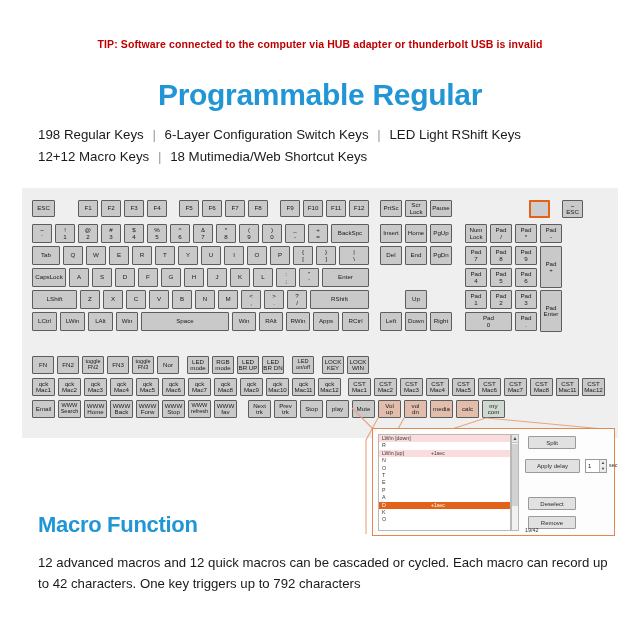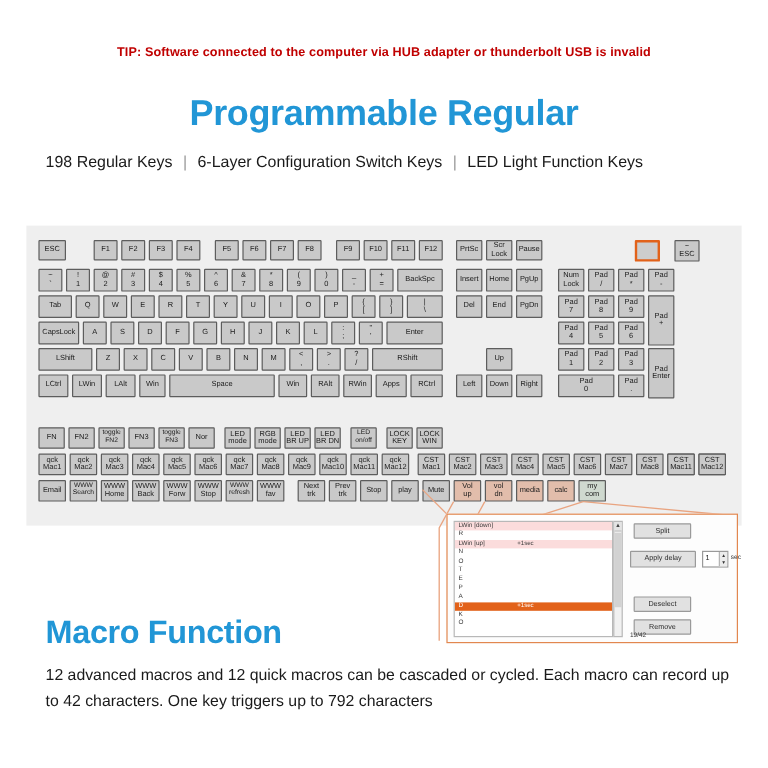--- a/index.html
+++ b/index.html
@@ -97,40 +97,45 @@
   }
   #delay-unit{position:absolute;left:236px;top:33px;font-size:5.4px;color:#333;}
   #btn-deselect{left:155px;top:68px;width:48px;height:13px;}
   #btn-remove{left:155px;top:87px;width:48px;height:13px;}
   #macro-counter{position:absolute;left:152px;top:98px;font-size:5.4px;color:#333;}
   
   #callouts{position:absolute;left:0;top:0;width:640px;height:640px;pointer-events:none;}
   
   #headline-2{
     position:absolute;left:38px;top:512px;
-    color:#2196d6;font-size:27px;font-weight:bold;letter-spacing:-.3px;
+    color:#2196d6;font-size:22px;font-weight:bold;letter-spacing:-.3px;
   }
   #bottom-lines{
     position:absolute;left:38px;top:552px;width:575px;
     color:#1a1a1a;font-size:13.2px;line-height:21px;
   }
 </style>
 </head>
 <body>
 
 <div id="tip-line">TIP: Software connected to the computer via HUB adapter or  thunderbolt USB is invalid</div>
 <div id="headline-1">Programmable Regular</div>
 
 <div id="feature-lines">
   <div>
     <span>198 Regular Keys</span>
     <span class="sep">|</span>
     <span>6-Layer Configuration Switch Keys</span>
     <span class="sep">|</span>
-    <span>LED Light Function Keys</span>
+    <span>LED Light RShift Keys</span>
+  </div>
+  <div>
+    <span>12+12 Macro Keys</span>
+    <span class="sep">|</span>
+    <span>18 Mutimedia/Web Shortcut Keys</span>
   </div>
 </div>
 
 <div id="keyboard-panel">
     <div class="kb-key" style="left: 10px; top: 12px; width: 23px; height: 17px;">ESC</div>
     <div class="kb-key" style="left: 56px; top: 12px; width: 20px; height: 17px;">F1</div>
     <div class="kb-key" style="left: 79px; top: 12px; width: 20px; height: 17px;">F2</div>
     <div class="kb-key" style="left: 102px; top: 12px; width: 20px; height: 17px;">F3</div>
     <div class="kb-key" style="left: 125px; top: 12px; width: 20px; height: 17px;">F4</div>
     <div class="kb-key" style="left: 157px; top: 12px; width: 20px; height: 17px;">F5</div>

